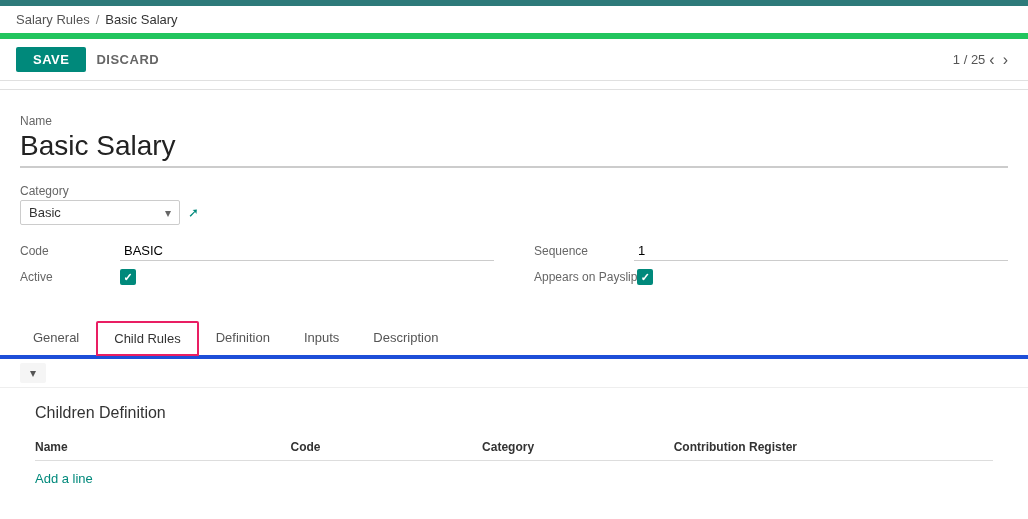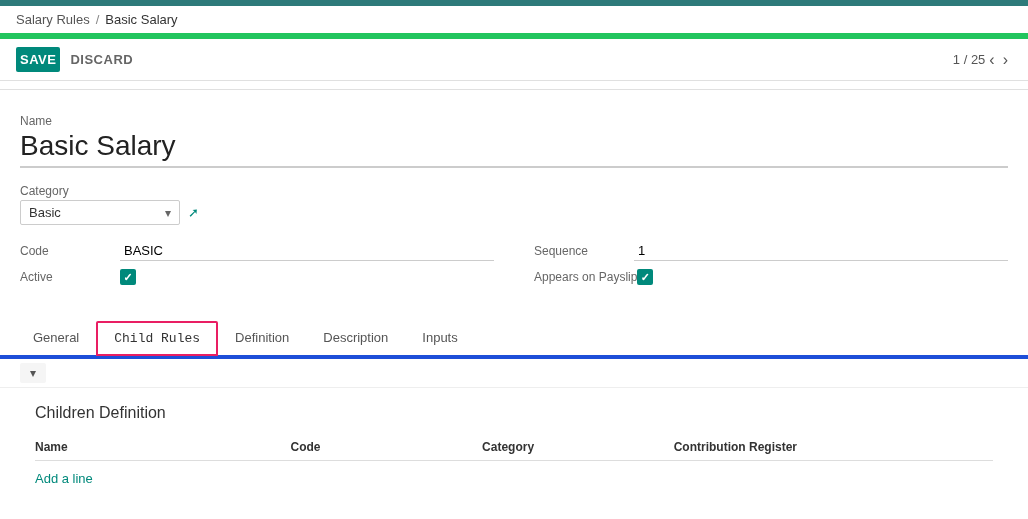--- a/index.html
+++ b/index.html
@@ -38,21 +38,21 @@
       align-items: center;
       padding: 8px 16px;
       border-bottom: 1px solid #e0e0e0;
       background: #fff;
     }
 
     .btn-save {
       background: #00897b;
       color: #fff;
       border: none;
-      padding: 5px 4px;
+      padding: 5px 17px;
       font-size: 13px;
       font-weight: 600;
       cursor: pointer;
       border-radius: 2px;
       letter-spacing: 0.5px;
     }
 
     .btn-discard {
       background: none;
       border: none;
@@ -225,21 +225,20 @@
       margin-bottom: -1px;
       border-radius: 2px 2px 0 0;
       background: none;
     }
 
     .tab.active {
       border: 2px solid #e91e63;
       color: #333;
       font-weight: 500;
       background: #fff;
-      font-family: Liberation Mono, monospace;
     }
 
     .tab-content {
       padding: 16px 35px;
     }
 
     .action-bar {
       display: flex;
       align-items: center;
       padding: 4px 20px;
@@ -390,24 +389,24 @@
   <div class="tab">
     <span>General</span>
   </div>
   <div class="tab active">
     <span>Child Rules</span>
   </div>
   <div class="tab">
     <span>Definition</span>
   </div>
   <div class="tab">
+    <span>Inputs</span>
+  </div>
+  <div class="tab">
     <span>Description</span>
-  </div>
-  <div class="tab">
-    <span>Inputs</span>
   </div>
 </div>
 
 <div class="action-bar">
   <button class="action-btn">
     <span>▾</span>
   </button>
 </div>
 
 <div class="tab-content">

